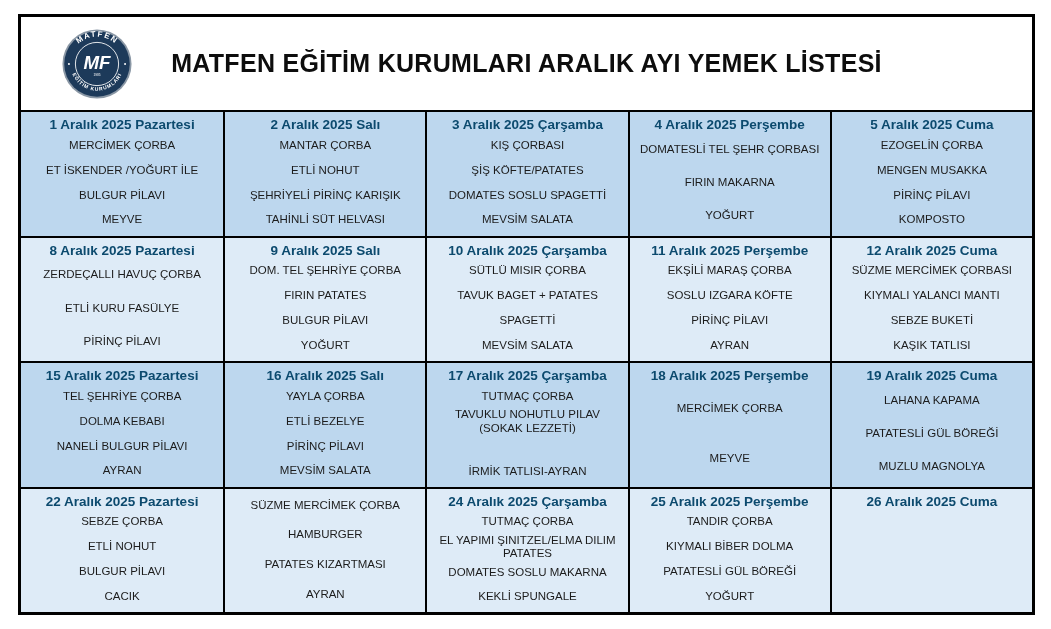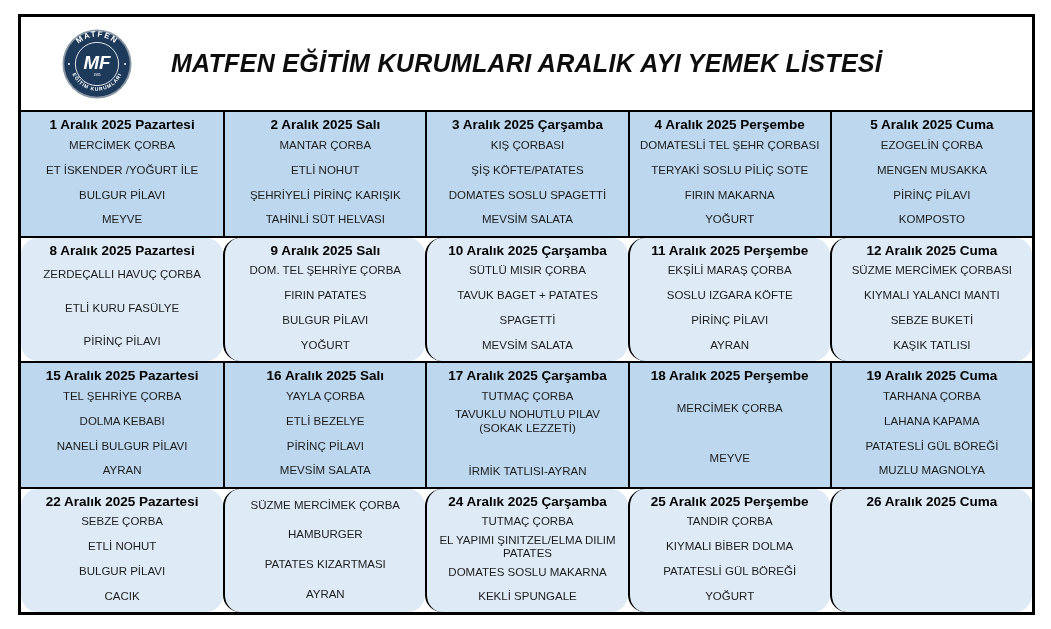--- a/index.html
+++ b/index.html
@@ -27,47 +27,46 @@
   .logo-wrap {
     position: absolute; left: 40px; top: 11px;
     width: 72px; height: 72px;
   }
   .page-title {
     position: absolute; left: 0; right: 0;
     text-align: center;
     font-size: 25px; font-weight: bold;
     color: #0d0d0d;
     letter-spacing: 0.3px;
-    font-style: italic;
   }
   .grid {
     flex: 1 1 auto;
     display: flex; flex-direction: column;
   }
   .week-row {
     flex: 1 1 0;
     display: grid;
     grid-template-columns: repeat(5, 1fr);
     border-top: 2px solid var(--border, #000);
   }
   .week-row.dark .day-cell { background: var(--row-dark, #BDD7EE); }
-  .week-row.light .day-cell { background: var(--row-light, #DEEBF7); border-radius: 17px; }
+  .week-row.light .day-cell { background: var(--row-light, #DEEBF7); }
   .day-cell {
     display: flex; flex-direction: column;
     border-left: 2px solid var(--border, #000);
     padding: 2px 2px 3px 2px;
     overflow: hidden;
   }
   .day-cell:first-child { border-left: none; }
   .day-date {
     flex: 0 0 auto;
     text-align: center;
     font-weight: bold;
     font-size: 13.5px;
-    color: #000000;
+    color: #0c4a6e;
     padding: 3px 2px 1px 2px;
   }
   .items {
     flex: 1 1 auto;
     display: flex; flex-direction: column;
   }
   .item {
     flex: 1 1 0;
     display: flex; align-items: center; justify-content: center;
     text-align: center;
@@ -131,21 +130,20 @@
             <div class="item">KIŞ ÇORBASI</div>
             <div class="item">ŞİŞ  KÖFTE/PATATES</div>
             <div class="item">DOMATES SOSLU SPAGETTİ</div>
             <div class="item">MEVSİM SALATA</div>
           </div>
         </div>
         <div class="day-cell">
           <div class="day-date">4 Aralık 2025 Perşembe</div>
           <div class="items">
             <div class="item">DOMATESLİ TEL ŞEHR ÇORBASI</div>
-            <div class="item">TERYAKİ SOSLU PİLİÇ SOTE</div>
             <div class="item">FIRIN MAKARNA</div>
             <div class="item">YOĞURT</div>
           </div>
         </div>
         <div class="day-cell">
           <div class="day-date">5 Aralık 2025 Cuma</div>
           <div class="items">
             <div class="item">EZOGELİN ÇORBA</div>
             <div class="item">MENGEN MUSAKKA</div>
             <div class="item">PİRİNÇ PİLAVI</div>
@@ -230,21 +228,20 @@
         <div class="day-cell">
           <div class="day-date">18 Aralık 2025 Perşembe</div>
           <div class="items">
             <div class="item">MERCİMEK ÇORBA</div>
             <div class="item">MEYVE</div>
           </div>
         </div>
         <div class="day-cell">
           <div class="day-date">19 Aralık 2025 Cuma</div>
           <div class="items">
-            <div class="item">TARHANA ÇORBA</div>
             <div class="item">LAHANA KAPAMA</div>
             <div class="item">PATATESLİ GÜL BÖREĞİ</div>
             <div class="item">MUZLU MAGNOLYA</div>
           </div>
         </div>
       </div>
       <div class="week-row light">
         <div class="day-cell">
           <div class="day-date">22 Aralık 2025 Pazartesi</div>
           <div class="items">

